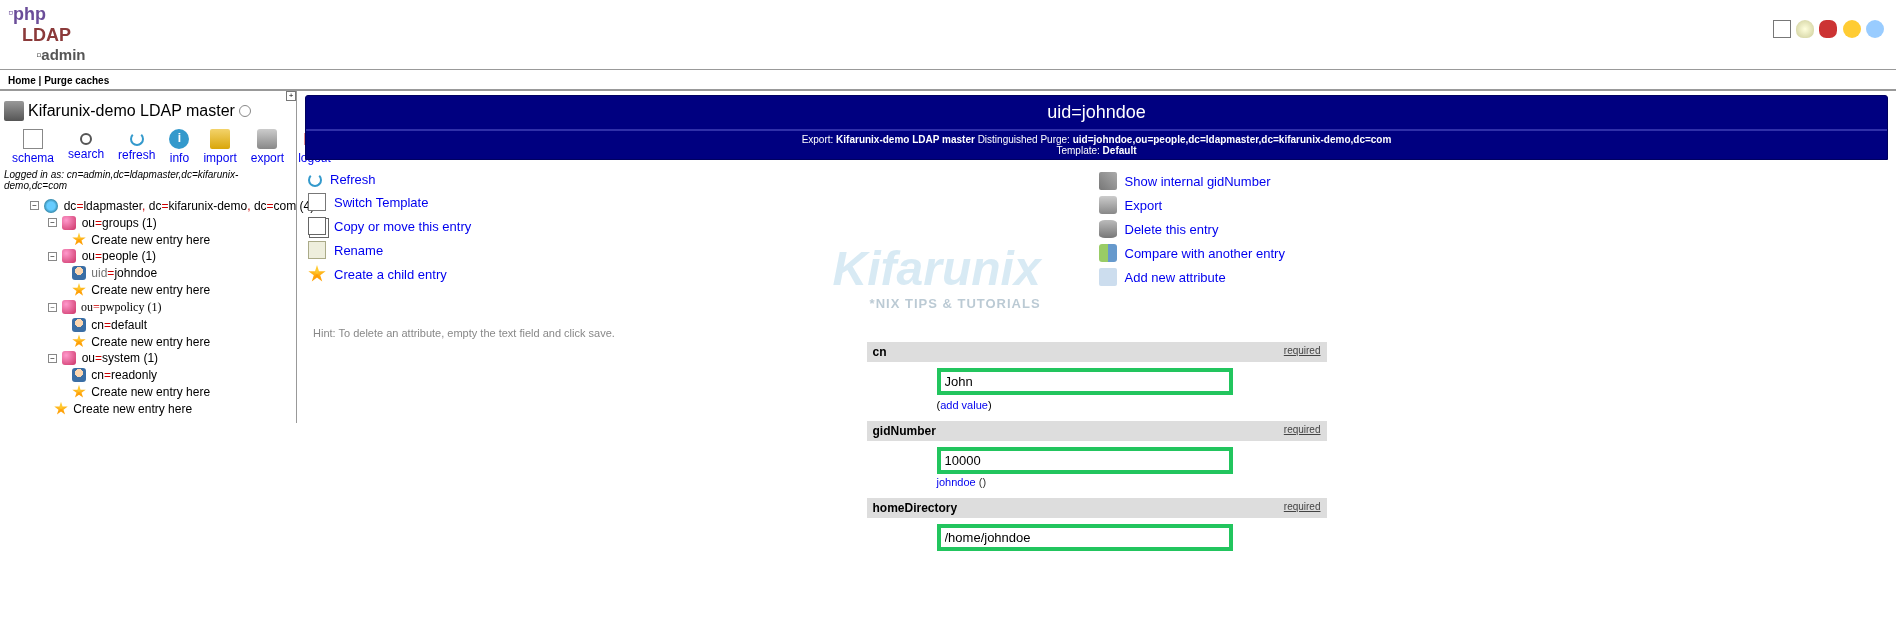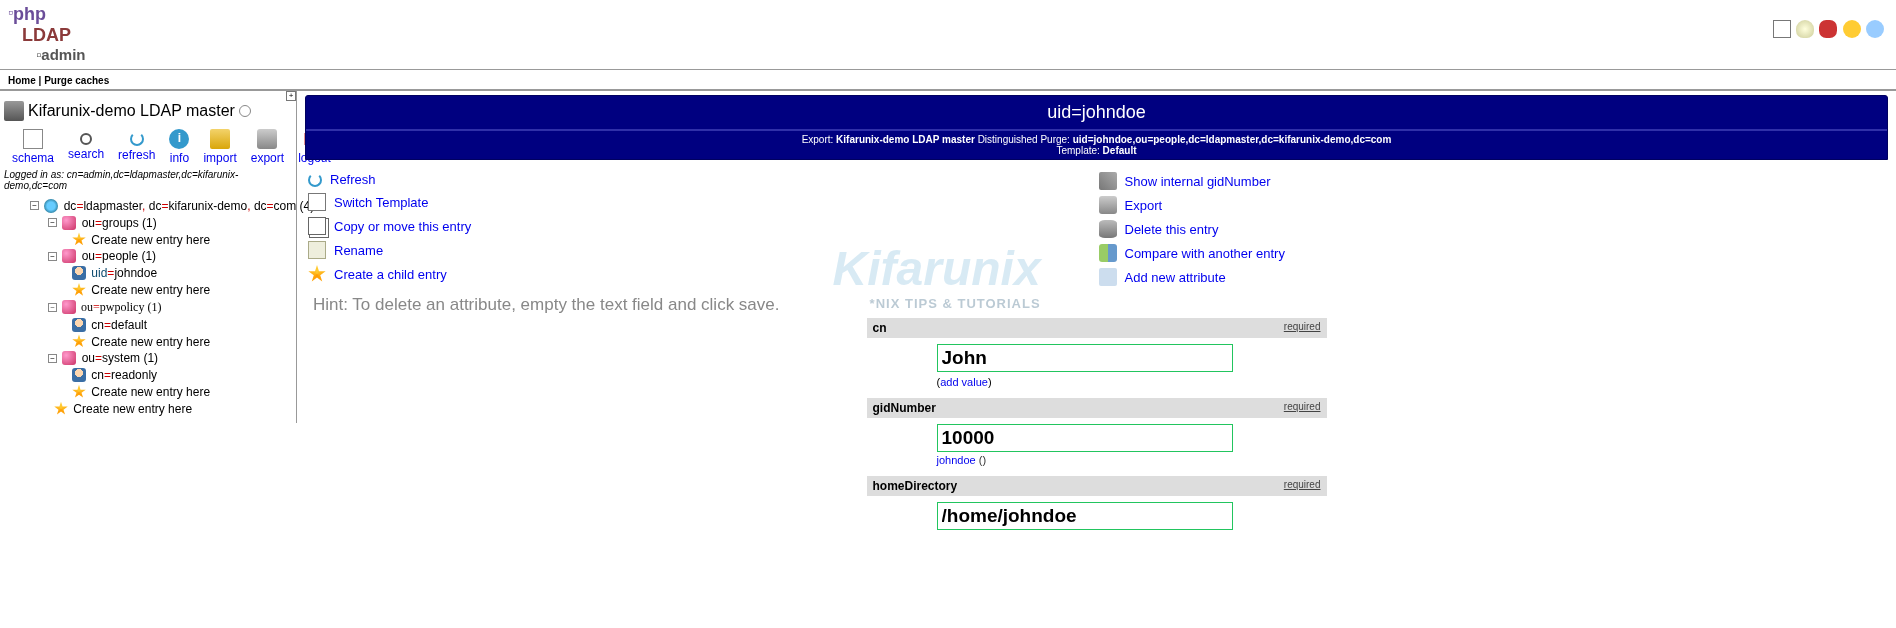--- a/index.html
+++ b/index.html
@@ -188,21 +188,22 @@
 .action-row .alabel {
   color: #00e;
   cursor: pointer;
   font-size: 13px;
 }
 .hint-row {
   padding: 3px 0;
   display: flex;
   align-items: center;
   color: #888;
-  font-size: 17px;
+  font-size: 11px;
+  margin-top: 32px;
 }
 .hint-row .aicn { margin-right: 8px; }
 .attr-section {
   margin: 0 auto;
   width: 460px;
   position: relative;
   z-index: 1;
 }
 .attr-head {
   background: #ddd;
@@ -218,24 +219,23 @@
   font-weight: normal;
   font-size: 10px;
   text-decoration: underline;
   color: #444;
 }
 .attr-body {
   padding: 6px 0 10px 70px;
 }
 .attr-body input[type=text] {
   width: 296px;
-  border: 1px solid #22c55e;
+  border: 4px solid #22c55e;
   padding: 2px 4px;
-  font-size: 19px;
-  font-weight: bold;
+  font-size: 13px;
 }
 .attr-body .addval {
   font-size: 11px;
   margin-top: 4px;
 }
 .attr-body .addval a { color: #00e; text-decoration: none; }
 .attr-body .grpref { font-size: 11px; color: #333; margin-top: 2px; }
 .attr-body .grpref a { color: #00e; text-decoration: none; }
 
 
@@ -326,21 +326,21 @@
         <span class="lbl">Create new entry here</span>
       </div>
 
       <div class="row" style="padding-left:44px;">
         <span class="toggle">−</span>
         <span class="ticon ic-users"></span>
         <span class="lbl"><span style="color:#000">ou</span><span style="color:#c00">=</span>people (1)</span>
       </div>
       <div class="row" style="padding-left:68px;">
         <span class="ticon ic-user"></span>
-        <span class="lbl"><span style="color:#0c4a6e">uid</span><span style="color:#c00">=</span>johndoe</span>
+        <span class="lbl"><span style="color:#737373">uid</span><span style="color:#c00">=</span>johndoe</span>
       </div>
       <div class="row" style="padding-left:68px;">
         <span class="ticon ic-star"></span>
         <span class="lbl">Create new entry here</span>
       </div>
 
       <div class="row" style="padding-left:44px;font-family:Liberation Serif, serif;">
         <span class="toggle">−</span>
         <span class="ticon ic-users"></span>
         <span class="lbl"><span style="color:#000">ou</span><span style="color:#c00">=</span>pwpolicy (1)</span>

